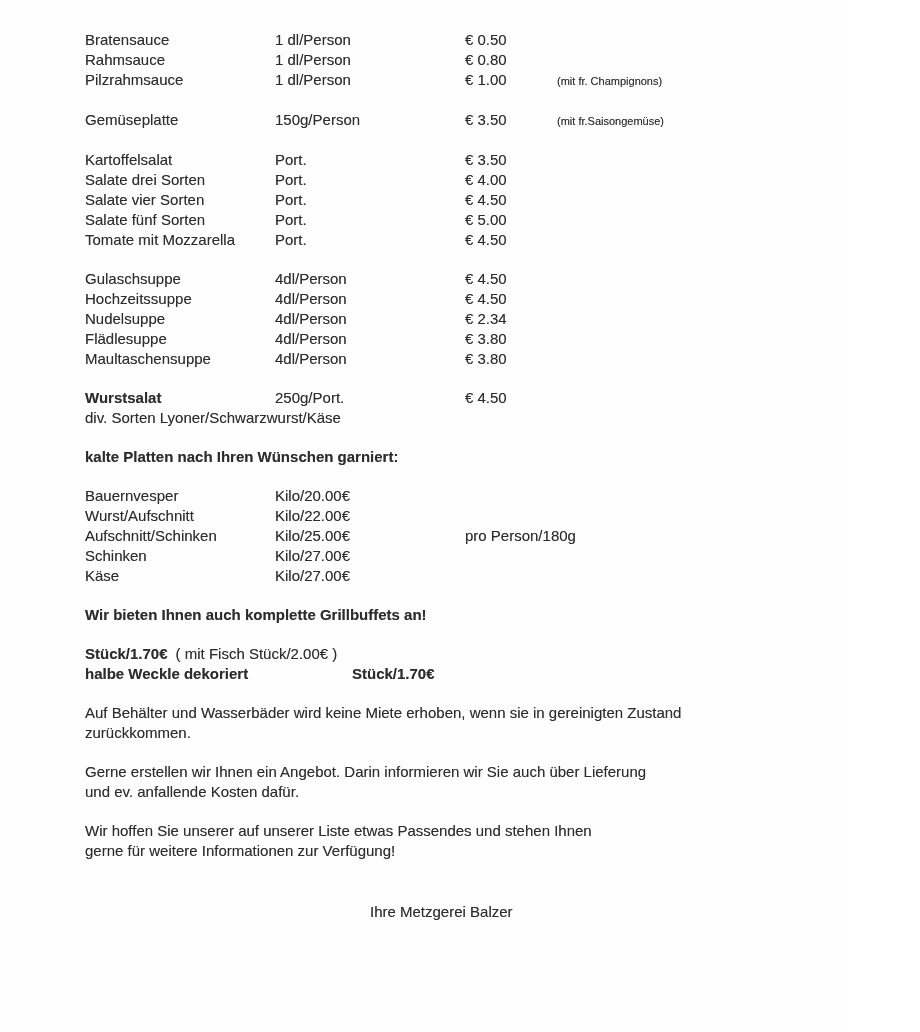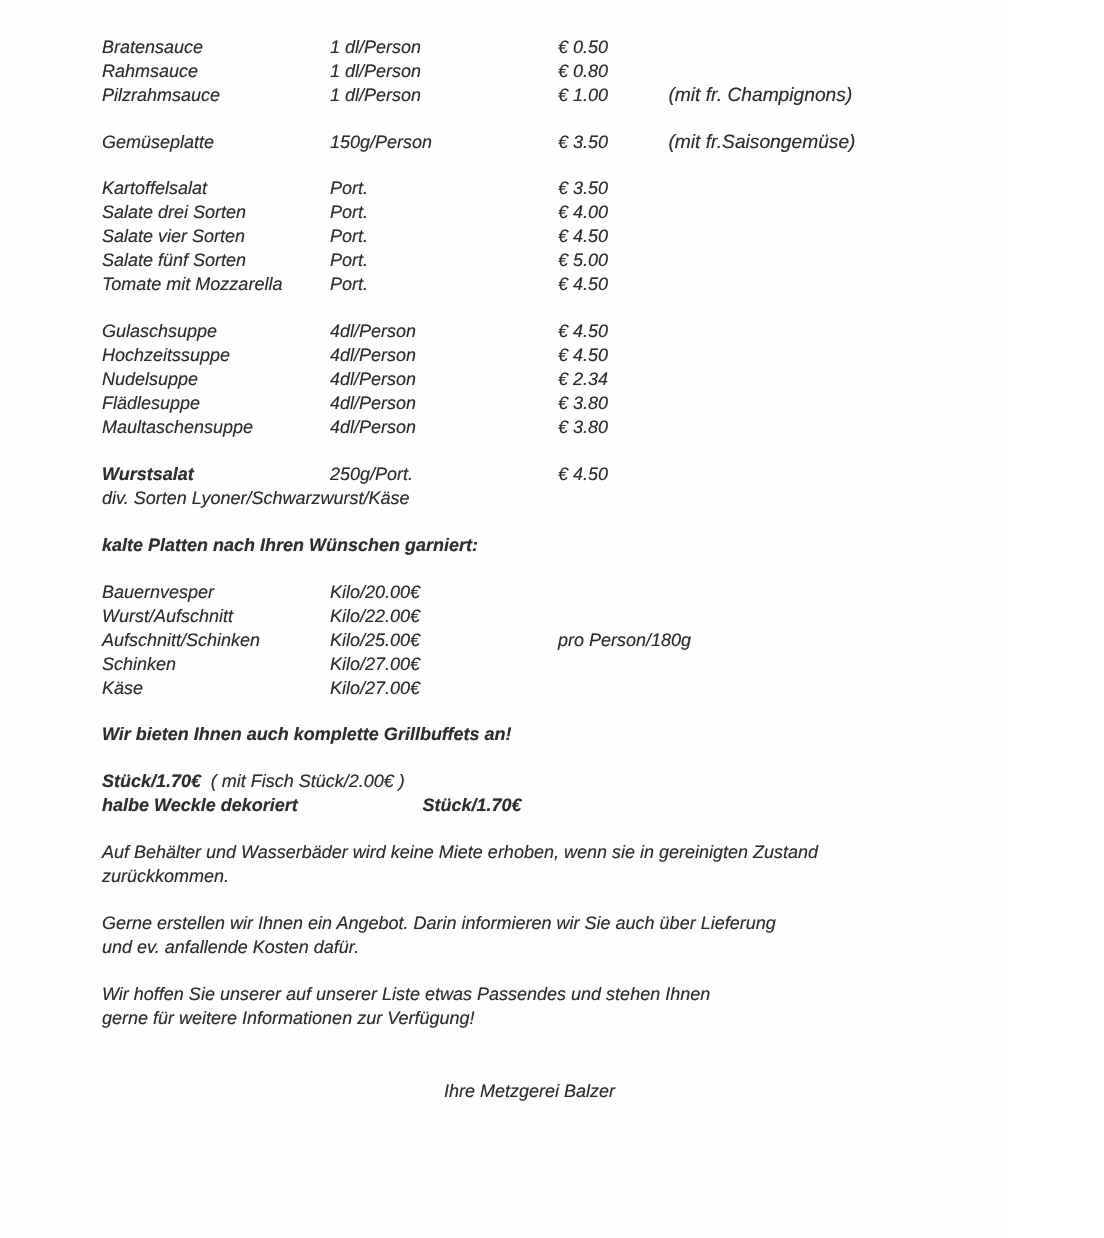--- a/index.html
+++ b/index.html
@@ -9,29 +9,28 @@
     height: 1032px;
     background: #fefefe;
     box-sizing: border-box;
     padding: 30px 40px 0 85px;
     font-family: "Liberation Sans", sans-serif;
     font-size: 15px;
     line-height: 20px;
     color: #2d2d2d;
     text-shadow: 0 0 0.6px rgba(45,45,45,0.45);
     overflow: hidden;
-    font-style: italic;
   }
   .group { margin: 0 0 19px 0; }
   .row { display: flex; align-items: baseline; }
   .c-name  { width: 190px; flex: none; }
   .c-qty   { width: 190px; flex: none; }
   .c-price { width: 92px;  flex: none; }
   .c-note  { flex: 1; }
-  .note-small { font-size: 16px; }
+  .note-small { font-size: 11px; }
   .c-wide  { width: 267px; flex: none; }
   .bold { font-weight: bold; }
   .heading { font-weight: bold; }
   .inline-note { margin-left: 8px; }
   .para { margin: 16px 0 19px 0; }
   .signature { margin: 41px 0 0 285px; }
 </style>
 </head>
 <body>
 

